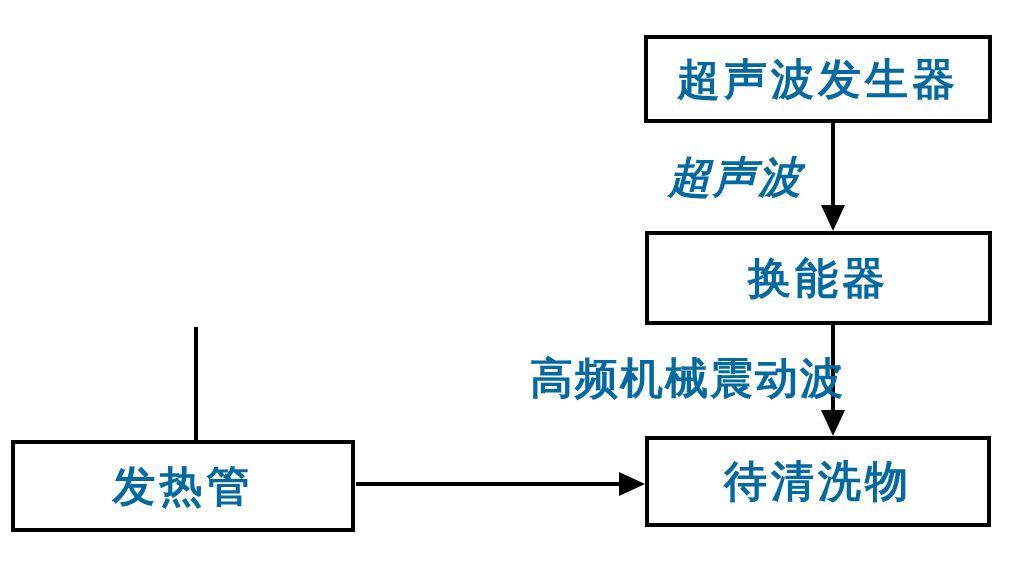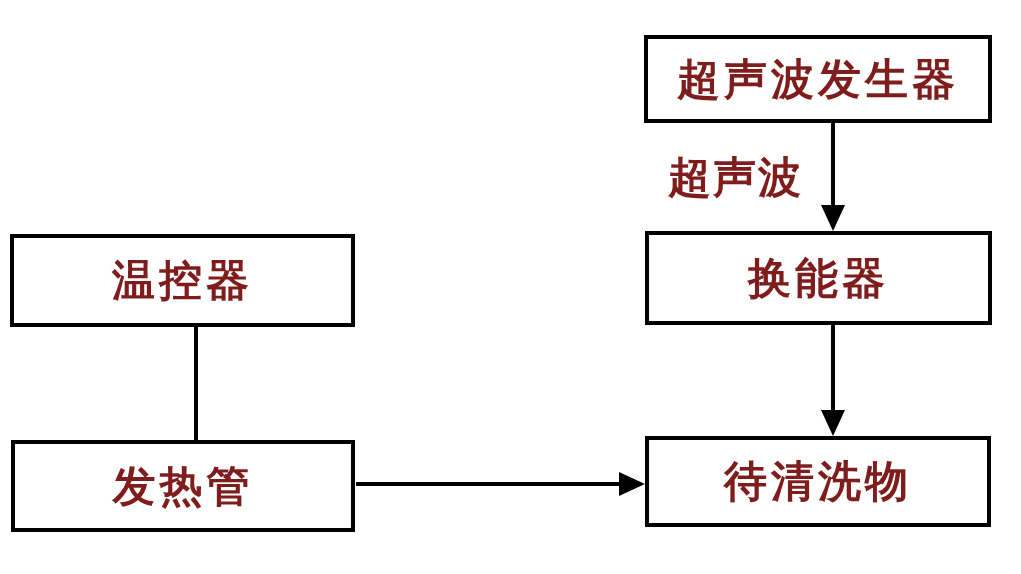--- a/index.html
+++ b/index.html
@@ -6,21 +6,21 @@
     margin: 0;
     padding: 0;
     background: #ffffff;
   }
   .canvas {
     position: relative;
     width: 1021px;
     height: 574px;
     background: #ffffff;
     font-family: "Liberation Serif", "DejaVu Serif", serif;
-    color: #7f1d1d;
+    color: #0369a1;
     overflow: hidden;
   }
   .edges-svg {
     position: absolute;
     left: 0;
     top: 0;
     width: 1021px;
     height: 574px;
   }
   .node {
@@ -47,21 +47,21 @@
     white-space: nowrap;
     line-height: 1;
   }
   
   .node-ultrasonic-generator { left: 644px; top: 35px;  width: 348px; height: 88px; }
   .node-transducer           { left: 645px; top: 231px; width: 347px; height: 94px; }
   .node-item-to-clean        { left: 645px; top: 436px; width: 346px; height: 91px; }
   .node-thermostat           { left: 10px;  top: 234px; width: 345px; height: 93px; }
   .node-heating-tube         { left: 11px;  top: 440px; width: 344px; height: 92px; }
   
-  .label-ultrasonic-wave { left: 668px; top: 156px; }
+  .label-ultrasonic-wave { left: 668px; top: 156px; font-style: italic; }
   .label-vibration-wave  { left: 530px; top: 357px; }
   .label-cleaning-fluid  { left: 433px; top: 427px; }
 </style>
 </head>
 <body>
 
 <div class="canvas">
 
   <svg class="edges-svg" viewBox="0 0 1021 574" xmlns="http://www.w3.org/2000/svg">
 
@@ -90,25 +90,23 @@
   </div>
 
   <div class="node node-transducer">
     <span class="node-label">换能器</span>
   </div>
 
   <div class="node node-item-to-clean">
     <span class="node-label">待清洗物</span>
   </div>
 
-  <div class="node node-thermostat">
-    <span class="node-label">温控器</span>
-  </div>
 
   <div class="node node-heating-tube">
     <span class="node-label">发热管</span>
   </div>
 
   <div class="edge-label label-ultrasonic-wave">超声波</div>
 
+  <div class="edge-label label-vibration-wave">高频机械震动波</div>
 
 
 </div>
 
 </body></html>

